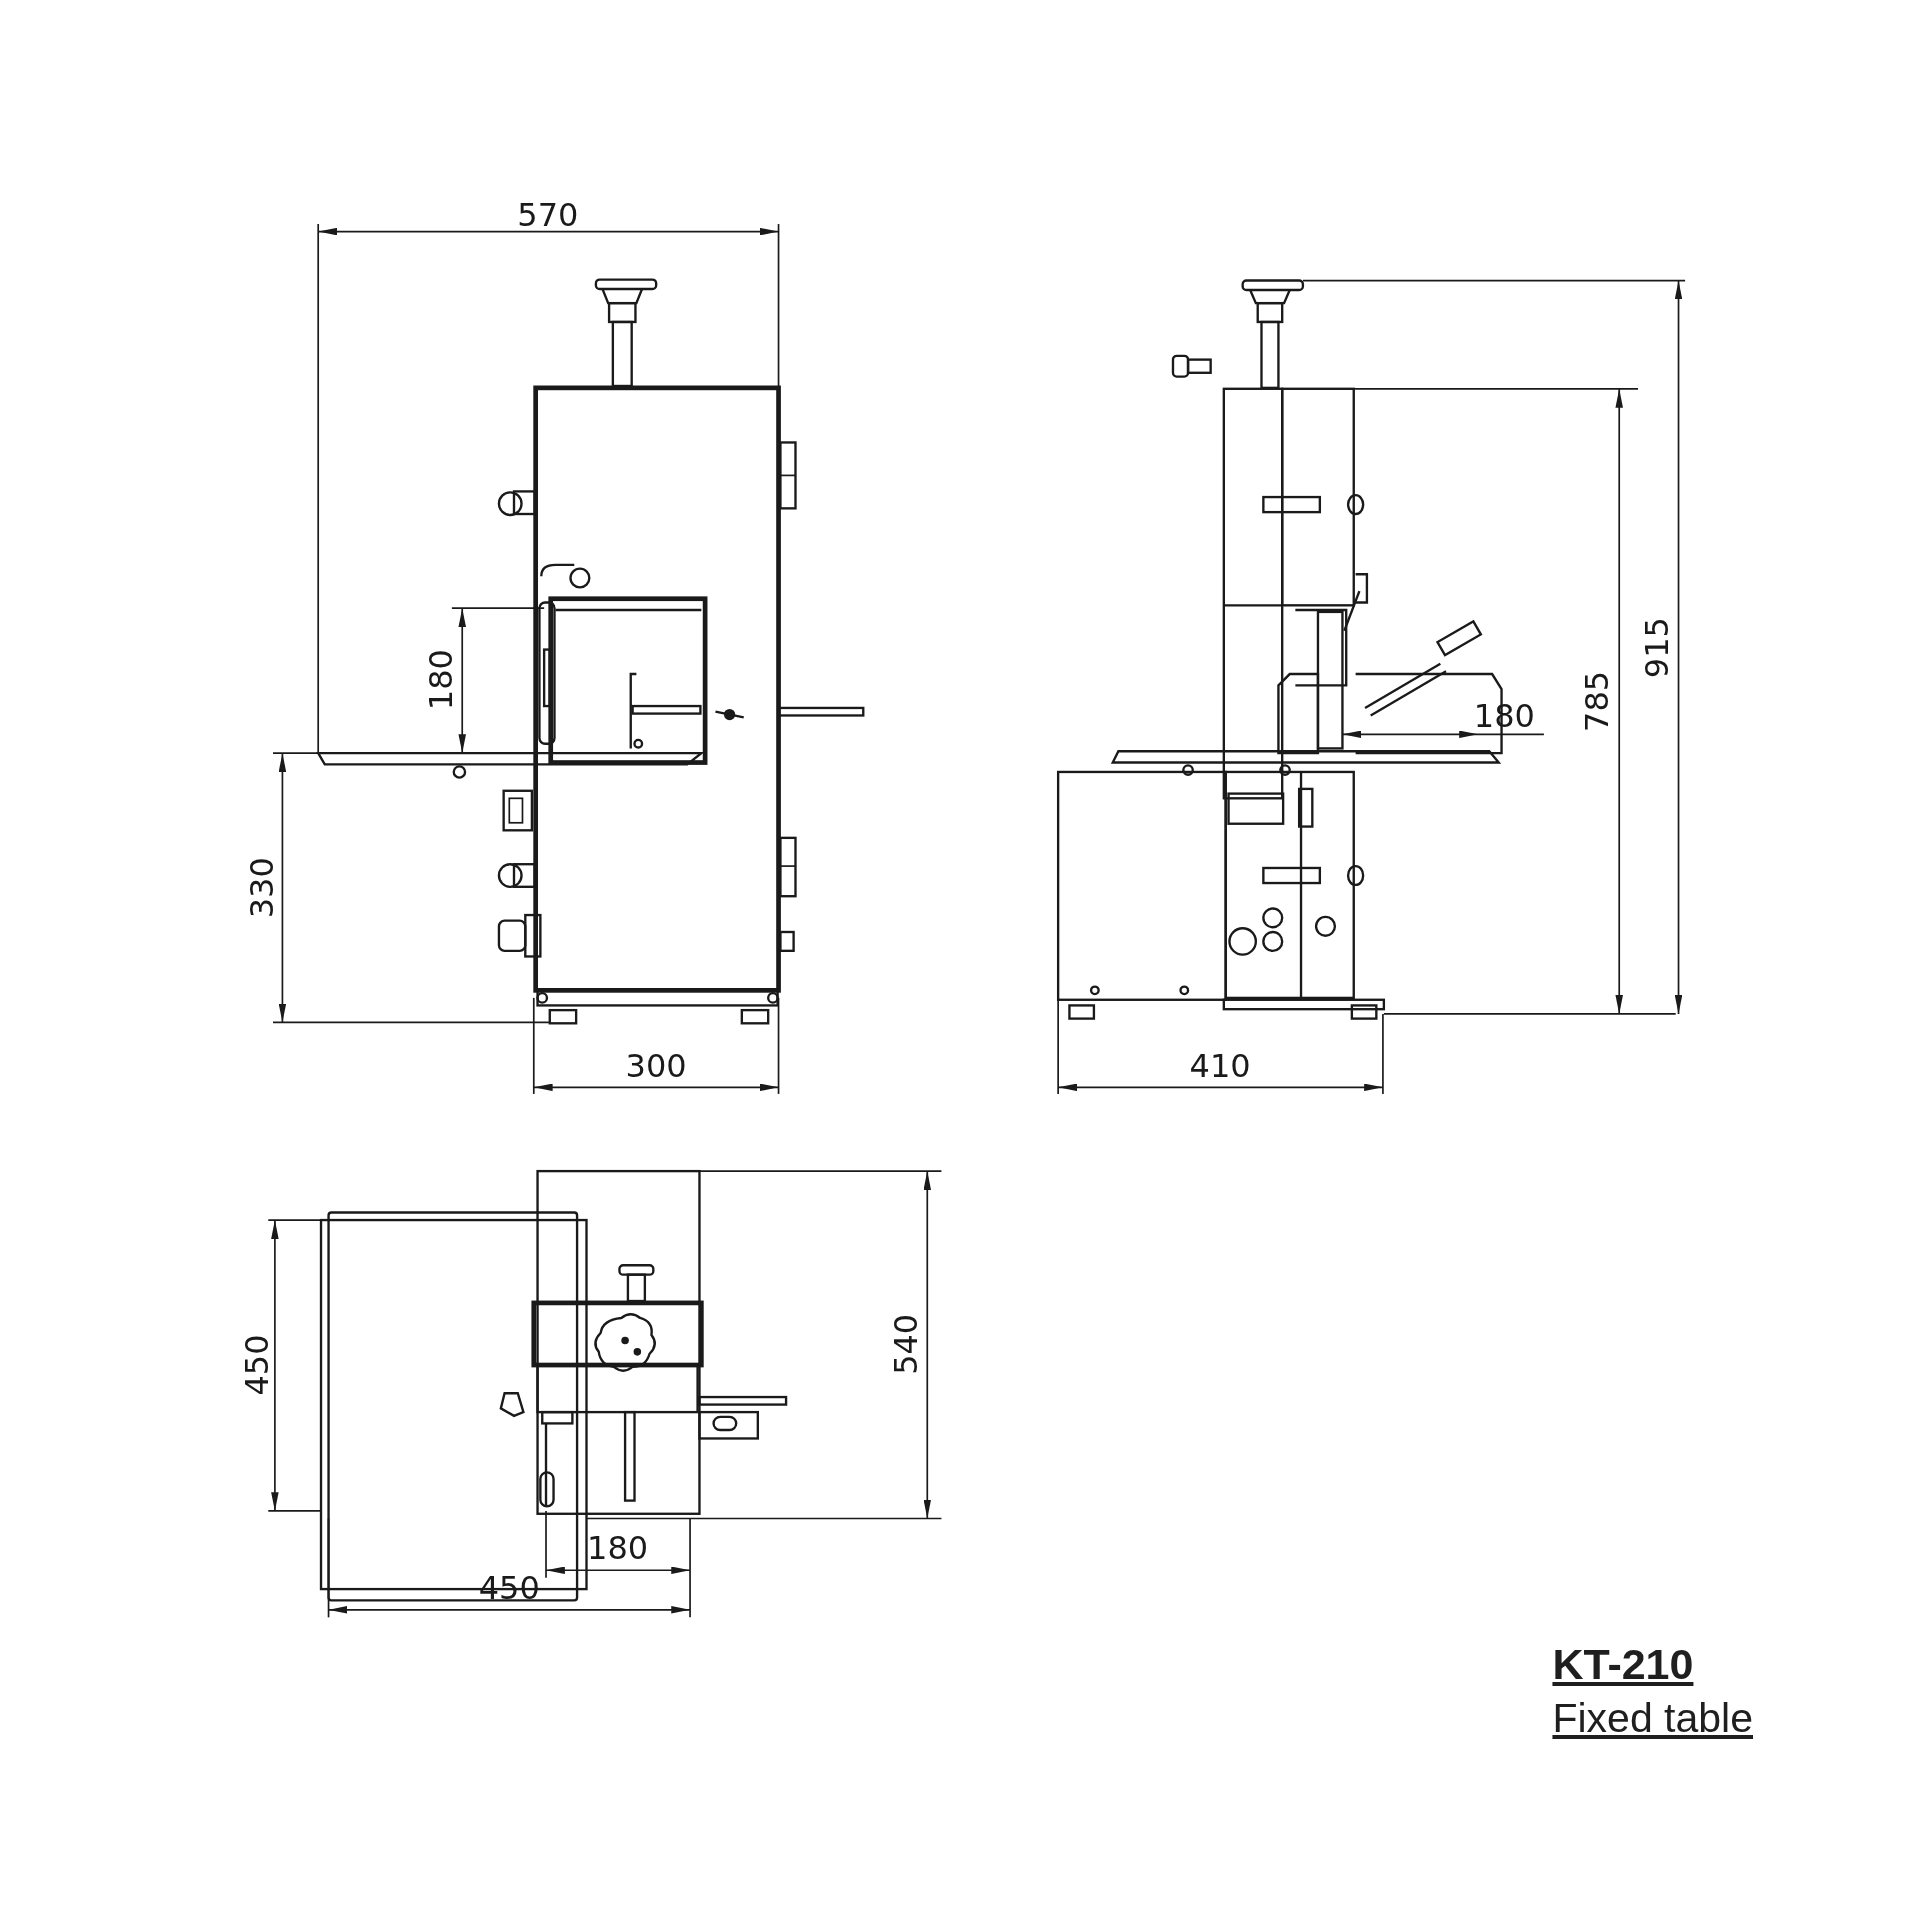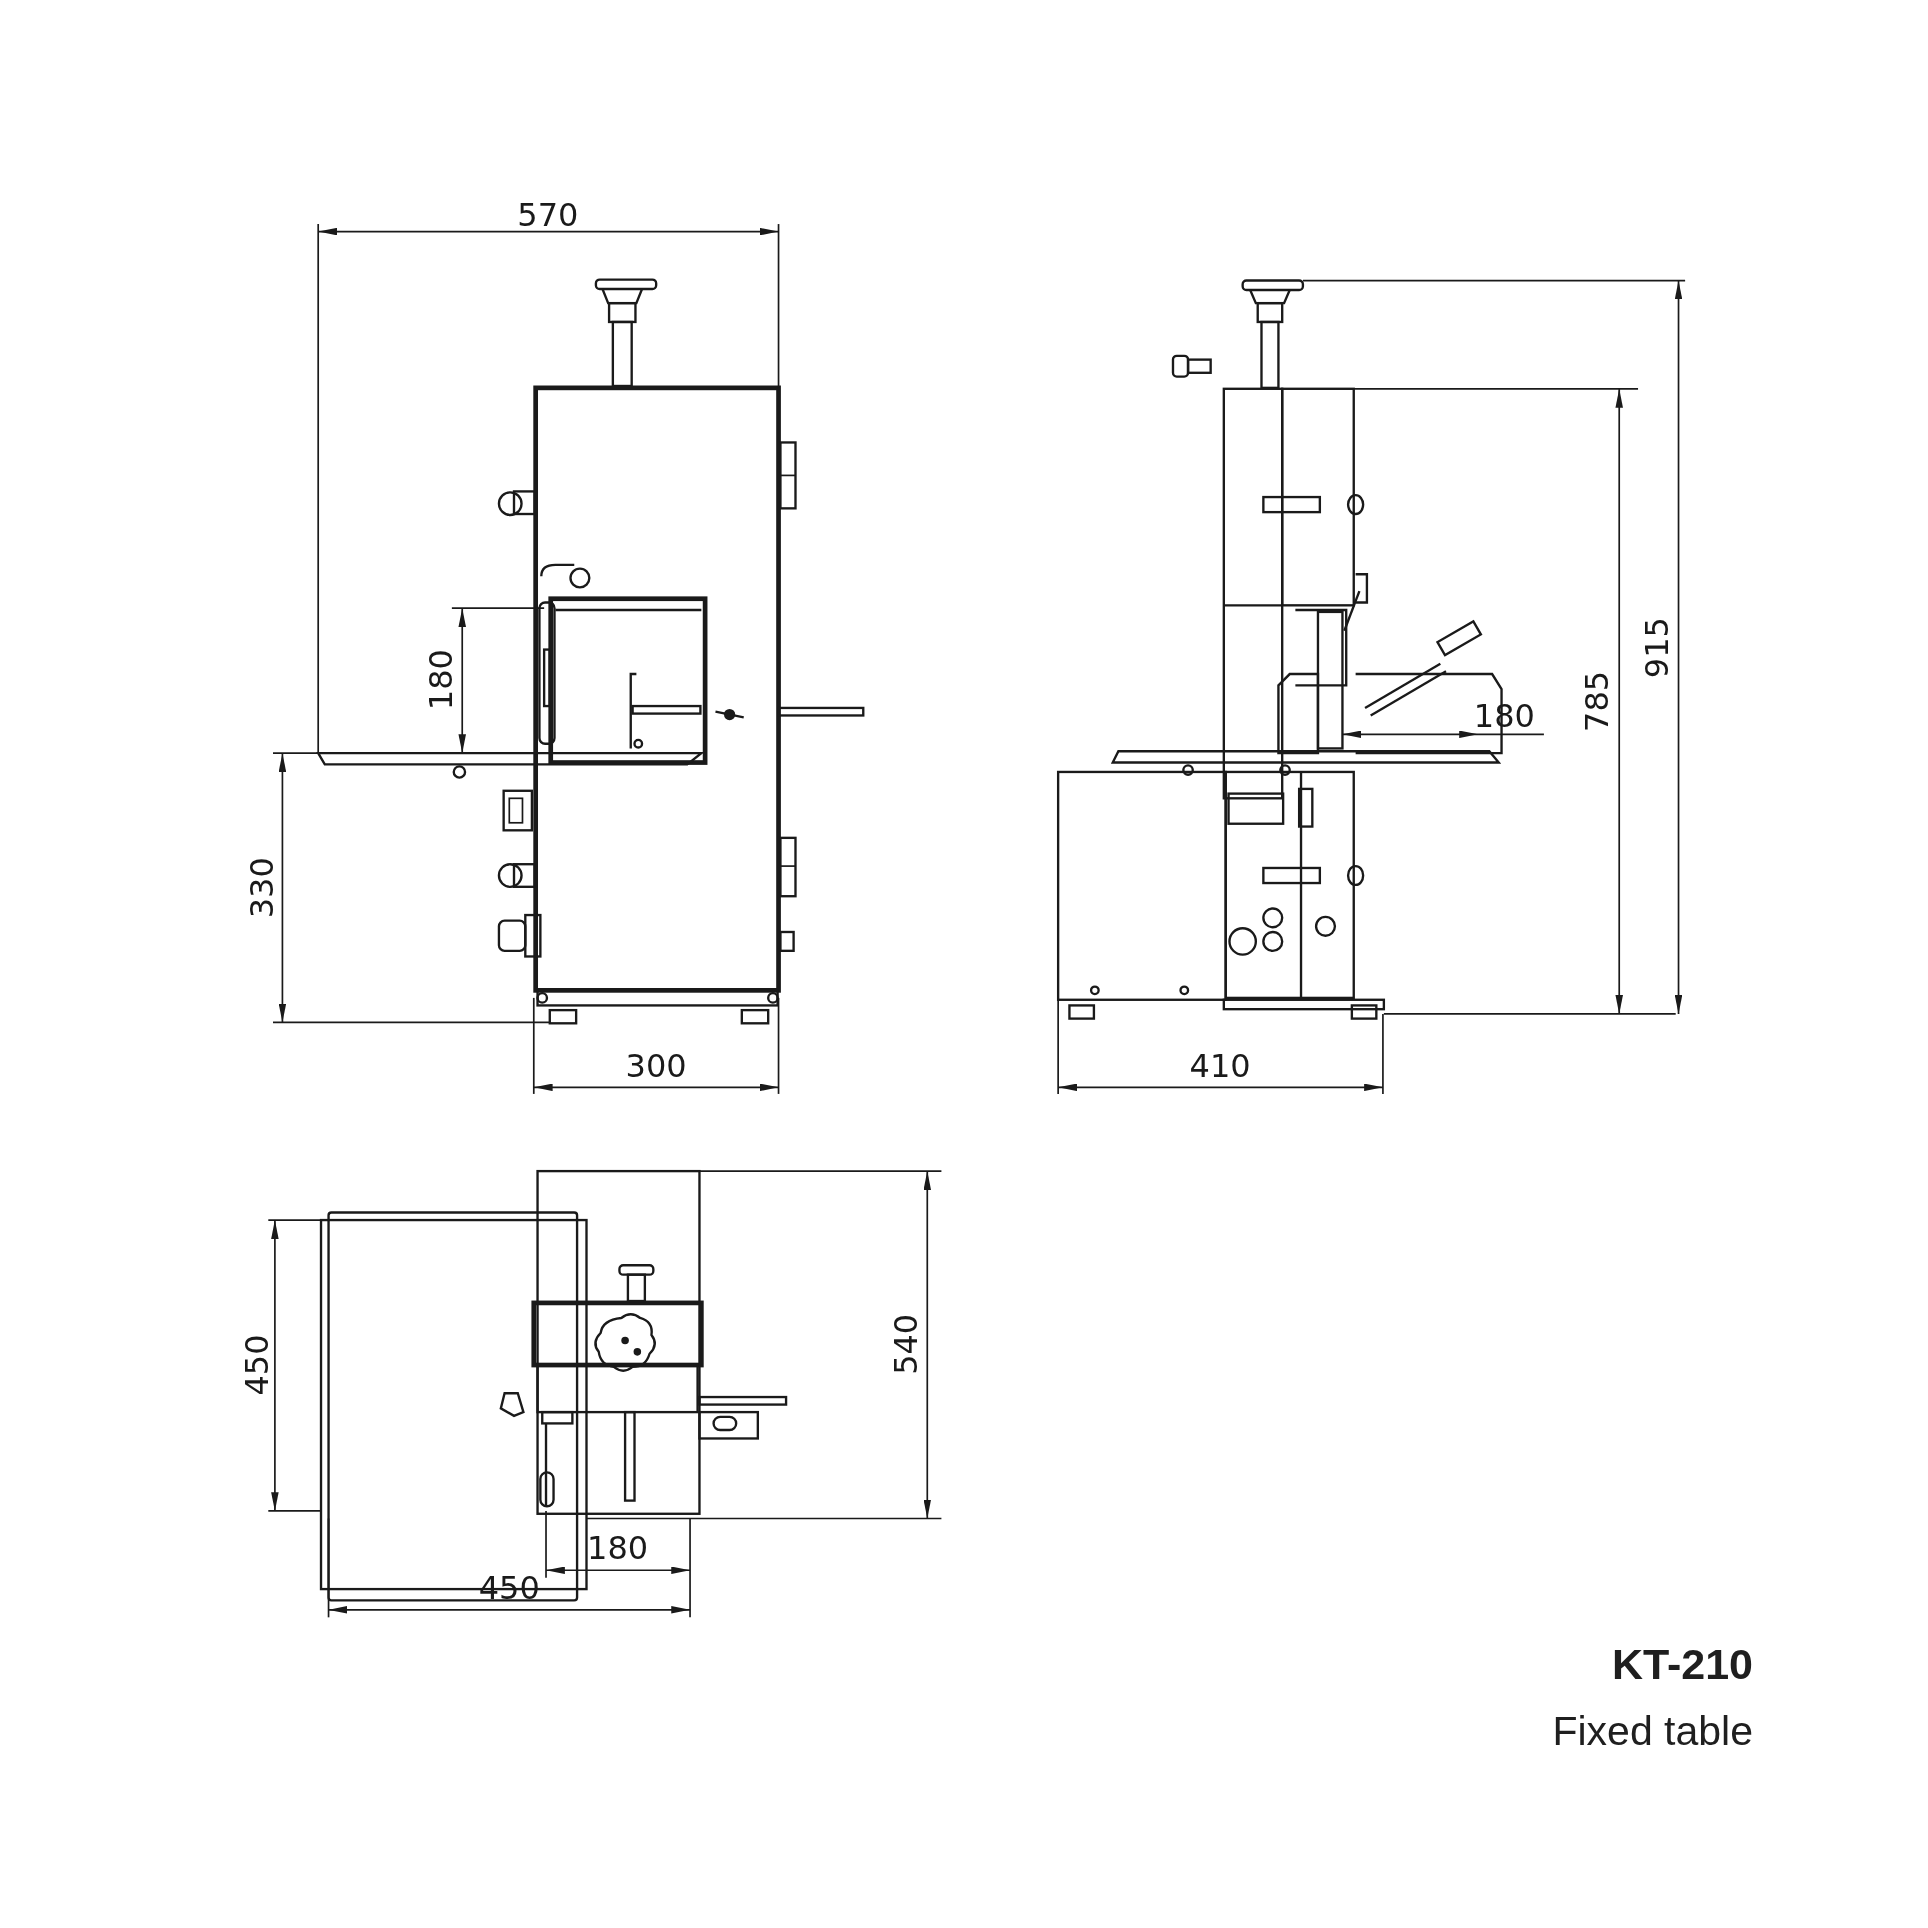--- a/index.html
+++ b/index.html
@@ -4,23 +4,23 @@
 <style>
   html, body { margin:0; padding:0; background:#ffffff; }
   body { width:1928px; height:1928px; position:relative; overflow:hidden; font-family:"DejaVu Sans", sans-serif; }
   svg.drawing { position:absolute; left:0; top:0; }
   .ln { stroke:#1a1a1a; fill:none; stroke-width:2.5; }
   .thick { stroke:#1a1a1a; fill:none; stroke-width:5; }
   .thin { stroke:#1a1a1a; fill:none; stroke-width:1.8; }
   .dim { stroke:#1a1a1a; fill:none; stroke-width:1.8; }
   .arrow { fill:#1a1a1a; stroke:none; }
   .dimtext { font-family:"DejaVu Sans", sans-serif; font-size:34px; fill:#1a1a1a; }
-  .title-block { position:absolute; right:175px; top:1638px; text-align:right; color:#1f1f1f; }
+  .title-block { position:absolute; right:175px; top:1638px; text-align:left; color:#1f1f1f;text-decoration:underline; }
   .model { font-family:"Liberation Sans", sans-serif; font-weight:bold; font-size:43px; line-height:53px; }
-  .subtitle { font-family:"Liberation Sans", sans-serif; font-size:41px; line-height:55px; margin-top:13px; }
+  .subtitle { font-family:"Liberation Sans", sans-serif; font-size:41px; line-height:55px; }
 </style>
 </head>
 <body>
 
 <svg class="drawing" width="1928" height="1928" viewBox="0 0 2048 2048">
   <defs>
     <marker id="arrS" viewBox="0 0 20 8" refX="0" refY="4" markerWidth="20" markerHeight="8" orient="auto" markerUnits="userSpaceOnUse">
       <path d="M20,0 L0,4 L20,8 z" class="arrow"></path>
     </marker>
     <marker id="arrE" viewBox="0 0 20 8" refX="20" refY="4" markerWidth="20" markerHeight="8" orient="auto" markerUnits="userSpaceOnUse">

